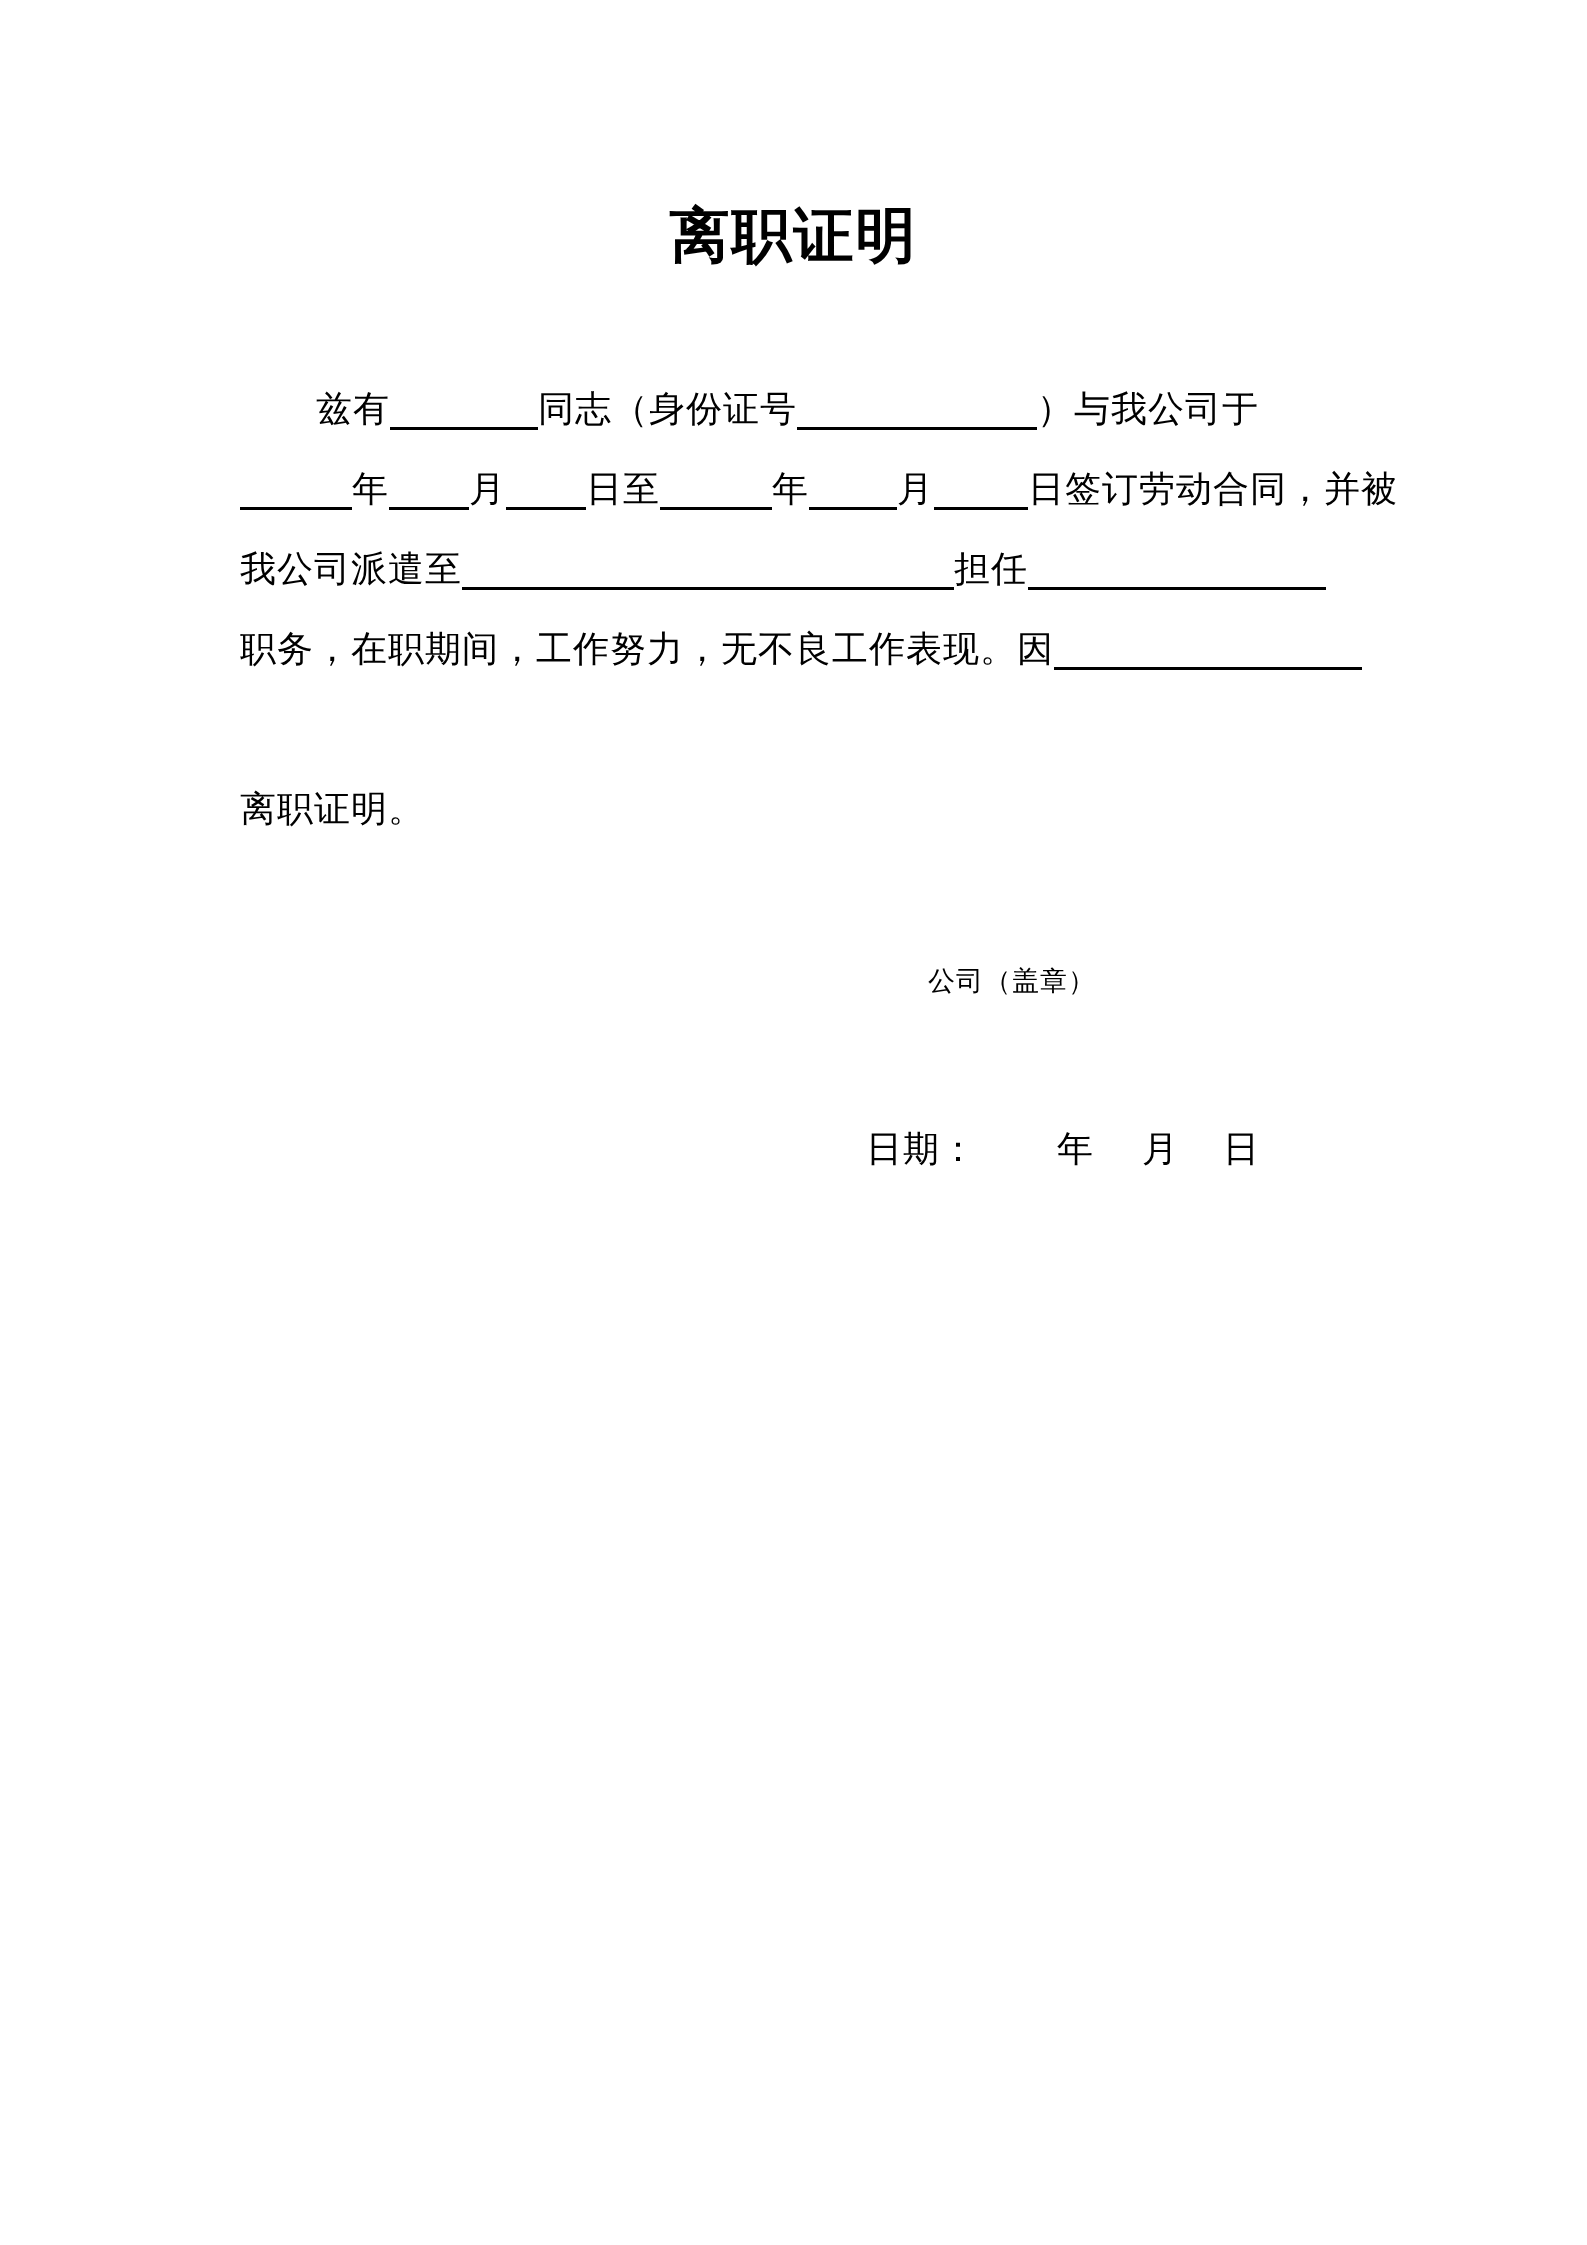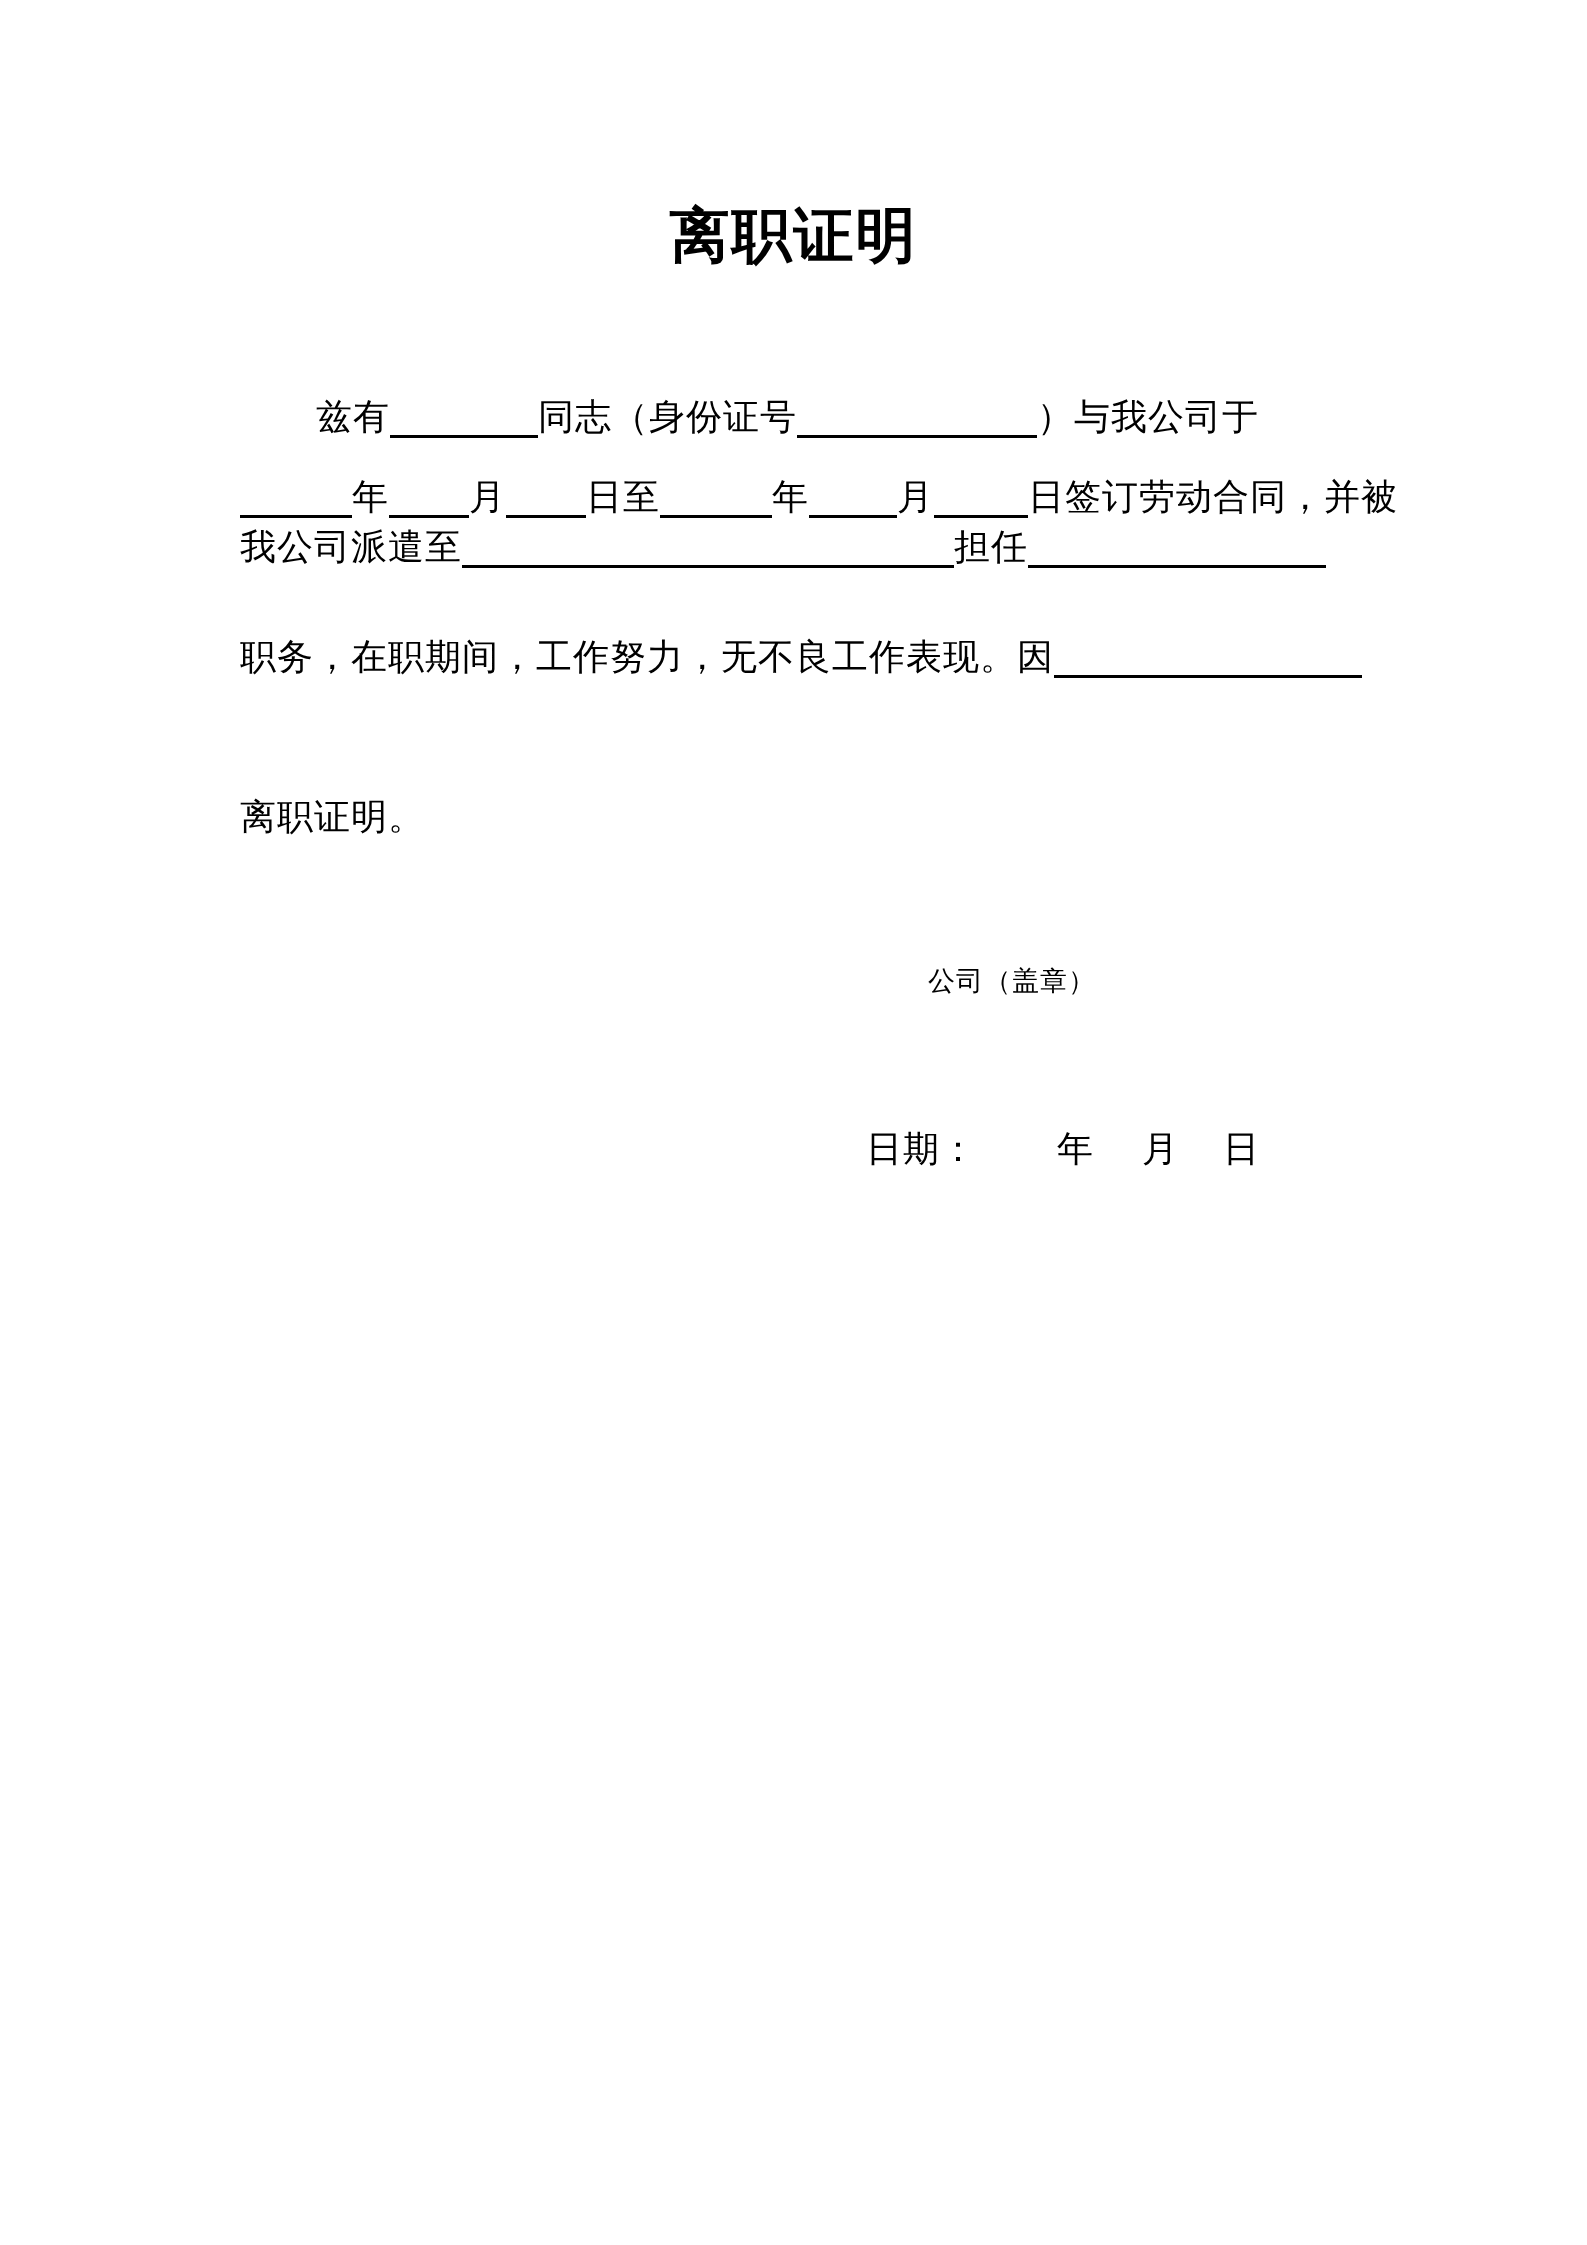--- a/index.html
+++ b/index.html
@@ -17,25 +17,24 @@
     font-family:"Liberation Sans","DejaVu Sans",sans-serif;
     font-weight:bold;
     font-size:60px;line-height:72px;
     letter-spacing:2px;
   }
   .line{
     position:absolute;left:240px;width:1115px;
     font-size:36px;line-height:46px;
     white-space:nowrap;
     letter-spacing:1px;
-    margin-top:8px;
   }
   .l1{top:386px;}
   .l2{top:466px;}
-  .l3{top:516px;}
+  .l3{top:546px;}
   .l4{top:626px;}
   .l5{top:706px;}
   .l6{top:786px;}
   .indent{display:inline-block;width:76px;}
   .blank{
     display:inline-block;height:0;
     border-bottom:3px solid #000000;
     vertical-align:-9px;
   }
   .w148{width:148px;}

